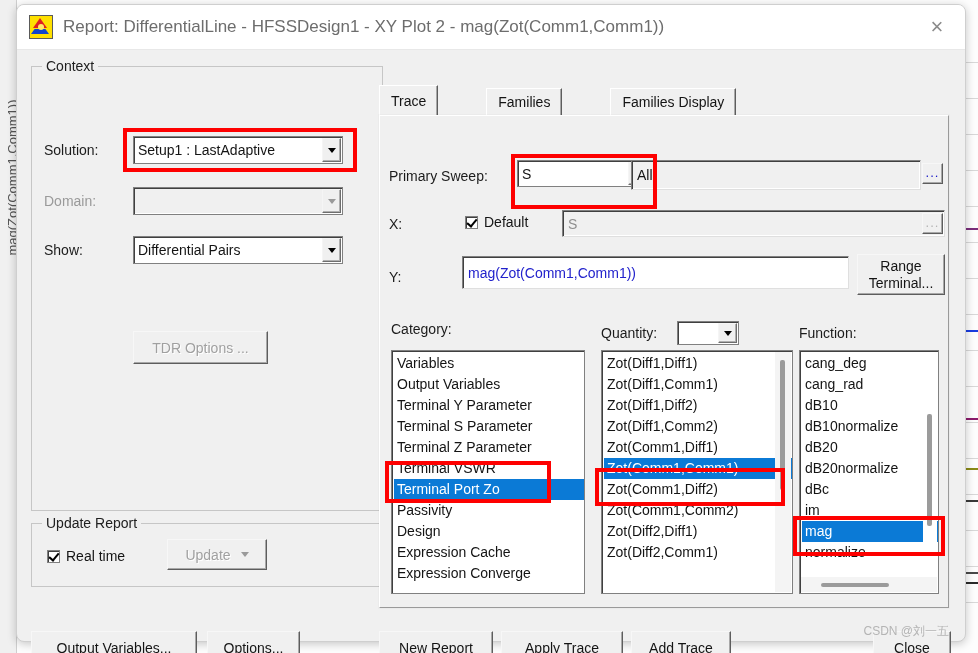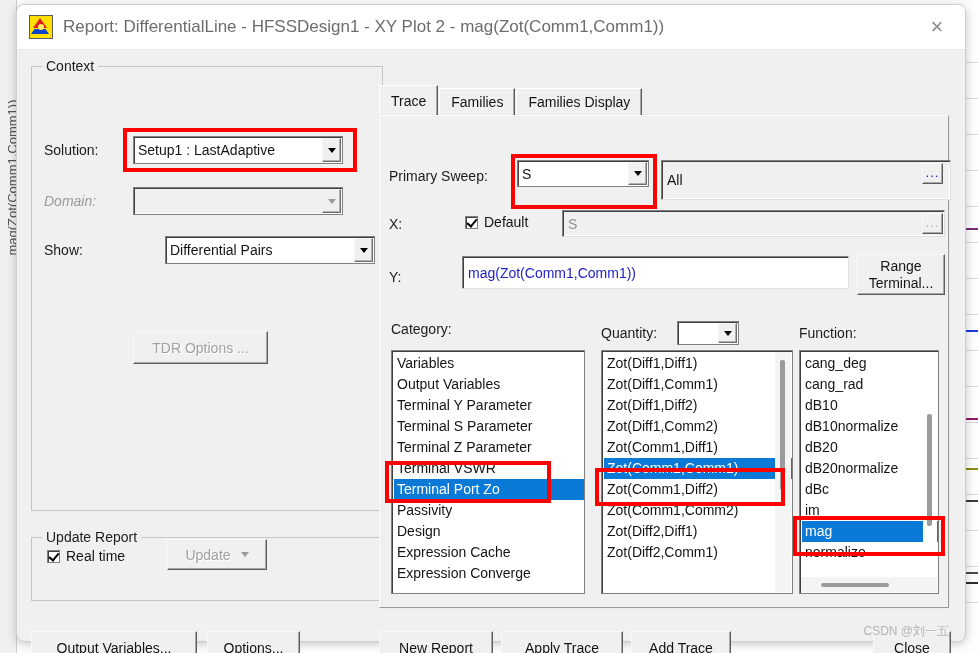--- a/index.html
+++ b/index.html
@@ -48,21 +48,21 @@
   #body{position:relative;height:594px;}
 
   
   .groupbox{position:absolute;border:1px solid #c6c6c6;}
   .groupbox > .gb-title{
     position:absolute;top:-9px;left:10px;background:#f0f0f0;padding:0 4px;
     font-size:14px;color:#202020;
   }
 
   .lbl{position:absolute;font-size:14px;color:#1b1b1b;}
-  .lbl.dim{color:#9a9a9a;font-style:italic;}
+  .lbl.dim{color:#9a9a9a;}
 
   
   .field{
     position:absolute;background:#ffffff;
     border:1px solid #808080;border-right-color:#dfdfdf;border-bottom-color:#dfdfdf;
     box-shadow:inset 1px 1px 0 #404040, inset -1px -1px 0 #ffffff;
     box-sizing:border-box;font-size:14px;color:#141414;
     display:flex;align-items:center;padding-left:5px;overflow:hidden;white-space:nowrap;
   }
   .field.readonly{background:#f0f0f0;color:#8f8f8f;}
@@ -100,21 +100,21 @@
   }
   .btn.disabled{color:#a0a0a0;text-shadow:1px 1px 0 #ffffff;}
   .btn.small-dots{
     font-size:13px;color:#1a1ac8;letter-spacing:1px;align-items:flex-end;
     padding-bottom:3px;justify-content:center;
   }
   .btn.small-dots.dim{color:#b4b4b4;}
   .btn.multiline{flex-direction:column;justify-content:center;line-height:1.15;}
 
   
-  .tabstrip{position:absolute;display:flex;align-items:flex-end;}
+  .tabstrip{position:absolute;display:flex;align-items:flex-end;gap:47px;}
   .tab{
     box-sizing:border-box;height:27px;padding:0 11px;display:flex;align-items:center;
     font-size:14px;color:#141414;background:#f0f0f0;
     border:1px solid #ffffff;border-right-color:#5d5d5d;border-bottom:none;
     box-shadow:inset -1px 0 0 #a8a8a8;margin-right:1px;
   }
   .tab.active{height:30px;background:#f0f0f0;font-weight:normal;}
 
   .tabpanel{
     position:absolute;box-sizing:border-box;background:#f0f0f0;
@@ -227,31 +227,31 @@
     <div class="lbl dim" style="left:27px;top:143px;">Domain:</div>
     <div class="combo disabled" style="left:116px;top:137px;width:210px;height:28px;">
       <div class="cbox"></div>
       <div class="cval"></div>
       <div class="carrow">
           <span class="tri dim"></span>
         </div>
     </div>
 
     <div class="lbl" style="left:27px;top:192px;">Show:</div>
-    <div class="combo" style="left:116px;top:186px;width:210px;height:28px;margin-left:32px;">
+    <div class="combo" style="left:116px;top:186px;width:210px;height:28px;">
       <div class="cbox"></div>
       <div class="cval">Differential Pairs</div>
       <div class="carrow">
           <span class="tri"></span>
         </div>
     </div>
 
     <div class="btn disabled" style="left:116px;top:281px;width:135px;height:33px;">TDR Options ...</div>
 
-    <div class="groupbox" style="left:14px;top:487px;width:350px;height:62px;">
+    <div class="groupbox" style="left:14px;top:473px;width:350px;height:62px;">
       <div class="gb-title">Update Report</div>
     </div>
     <div class="cb" style="left:30px;top:498px;">
       <span class="box"></span>
       <span>Real time</span>
     </div>
     <div class="btn disabled" style="left:150px;top:489px;width:100px;height:31px;">
       <span>Update</span>
       <span class="tri dim" style="margin-left:10px;"></span>
     </div>
@@ -268,21 +268,21 @@
     <div class="tabpanel" style="left:362px;top:65px;width:570px;height:493px;"></div>
 
     <div class="lbl" style="left:372px;top:118px;">Primary Sweep:</div>
     <div class="combo" style="left:500px;top:110px;width:132px;height:27px;">
       <div class="cbox"></div>
       <div class="cval">S</div>
       <div class="carrow">
           <span class="tri"></span>
         </div>
     </div>
-    <div class="field" style="left:644px;top:110px;width:290px;height:40px;background:#f0f0f0;">
+    <div class="field" style="left:614px;top:110px;width:290px;height:30px;background:#f0f0f0;">
       <span>All</span>
     </div>
     <div class="btn small-dots" style="left:905px;top:113px;width:21px;height:21px;">...</div>
 
     <div class="lbl" style="left:372px;top:166px;">X:</div>
     <div class="cb" style="left:448px;top:164px;">
       <span class="box"></span>
       <span>Default</span>
     </div>
     <div class="field readonly" style="left:545px;top:160px;width:383px;height:27px;">

